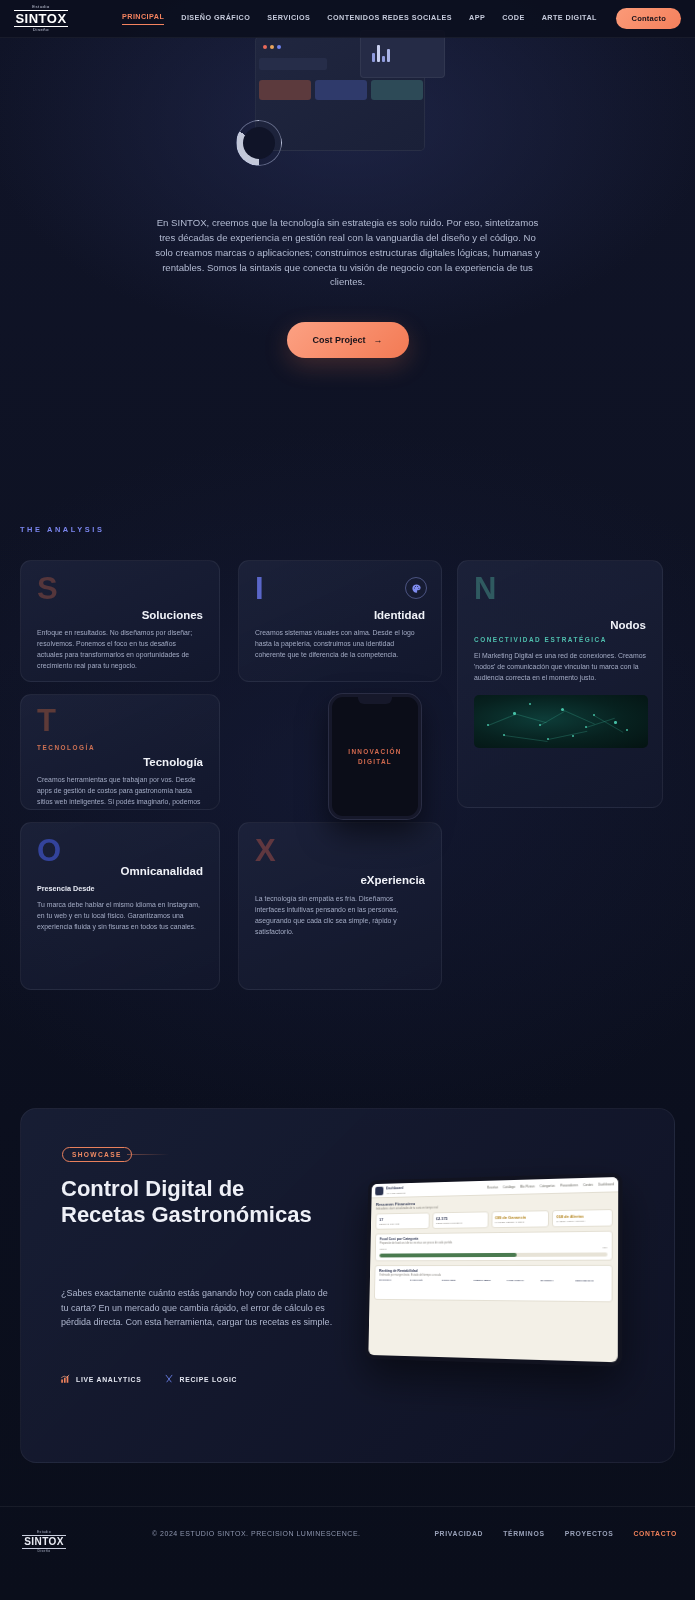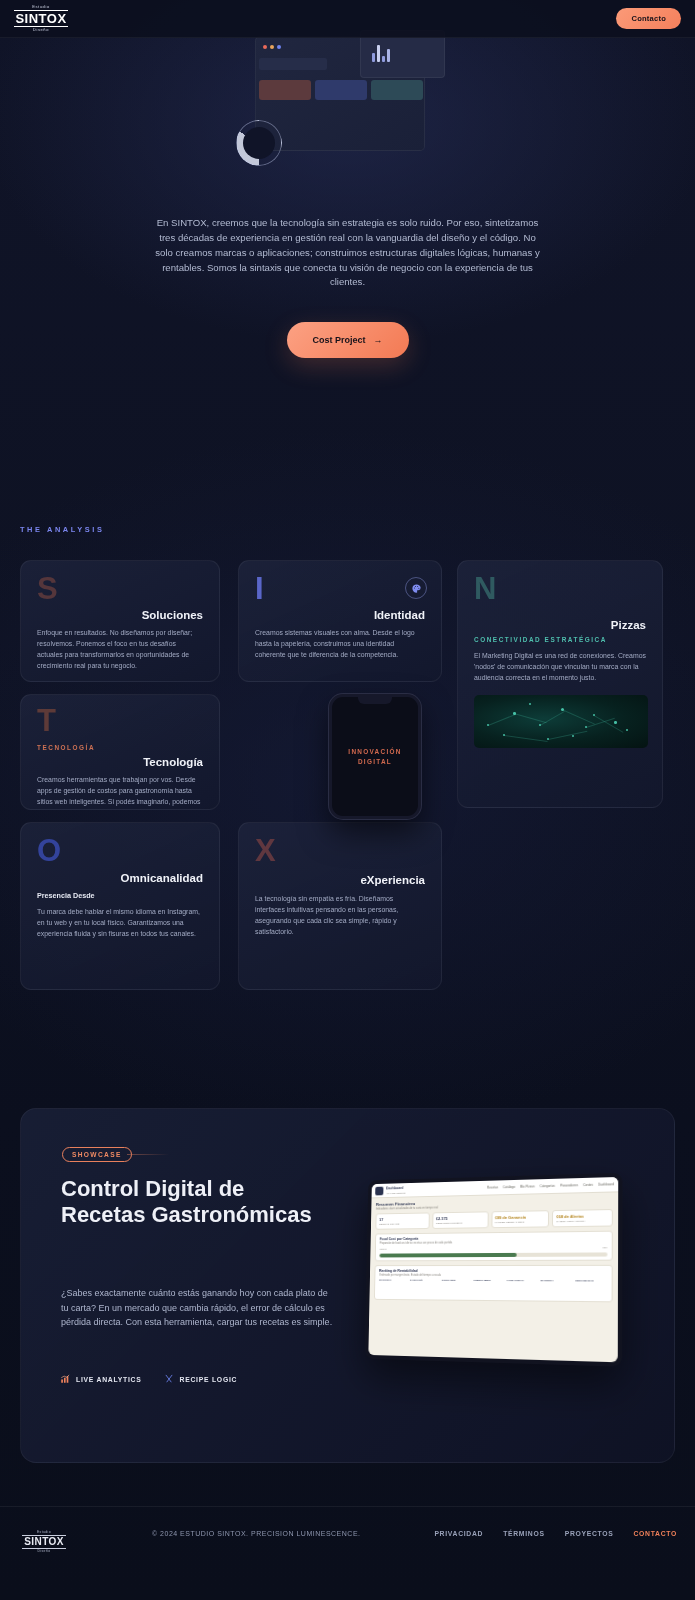--- a/index.html
+++ b/index.html
@@ -165,20 +165,29 @@
 <body>
 
 <div class="page">
 
   <div class="nav">
     <div class="logo">
       <div class="lt">Estudio</div>
       <div class="lm">SINTOX</div>
       <div class="lb">Diseño</div>
     </div>
+    <div class="navlinks">
+      <div class="navlink active">PRINCIPAL</div>
+      <div class="navlink">DISEÑO GRÁFICO</div>
+      <div class="navlink">SERVICIOS</div>
+      <div class="navlink">CONTENIDOS REDES SOCIALES</div>
+      <div class="navlink">APP</div>
+      <div class="navlink">CODE</div>
+      <div class="navlink">ARTE DIGITAL</div>
+    </div>
     <div class="contact-btn">Contacto</div>
   </div>
 
   <div class="hero-deco">
     <div class="hd-card"></div>
     <div class="hd-dots">
       <i style="background:#e96a5a"></i>
         <i style="background:#e8a55c"></i>
         <i style="background:#6f84ef"></i>
     </div>
@@ -222,21 +231,21 @@
         <circle cx="14.5" cy="7.8" r="1.1" fill="#18203e"></circle>
           <circle cx="17" cy="11.2" r="1.1" fill="#18203e"></circle>
       </svg>
     </div>
     <h3 style="margin-top:6px">Identidad</h3>
     <p style="margin-top:6px">Creamos sistemas visuales con alma. Desde el logo hasta la papelería, construimos una identidad coherente que te diferencia de la competencia.</p>
   </div>
 
   <div class="card c-nod">
     <div class="big-letter" style="color:#2f5a60">N</div>
-    <h3 style="margin-top:16px">Pizzas</h3>
+    <h3 style="margin-top:16px">Nodos</h3>
     <div class="kicker" style="color:#4fbfae;margin-top:5px">CONECTIVIDAD ESTRATÉGICA</div>
     <p style="margin-top:7px">El Marketing Digital es una red de conexiones. Creamos 'nodos' de comunicación que vinculan tu marca con la audiencia correcta en el momento justo.</p>
     <div class="net-img">
       <u style="left:14px;top:30px;width:30px;transform:rotate(-22deg)"></u>
       <u style="left:40px;top:18px;width:34px;transform:rotate(16deg)"></u>
       <u style="left:66px;top:30px;width:28px;transform:rotate(-30deg)"></u>
       <u style="left:88px;top:14px;width:36px;transform:rotate(24deg)"></u>
       <u style="left:112px;top:32px;width:30px;transform:rotate(-18deg)"></u>
       <u style="left:30px;top:40px;width:44px;transform:rotate(8deg)"></u>
       <u style="left:74px;top:44px;width:40px;transform:rotate(-12deg)"></u>
@@ -266,21 +275,21 @@
   <div class="phone">
     <div class="notch"></div>
     <div class="ptxt">
       <div>INNOVACIÓN</div>
       <div>DIGITAL</div>
     </div>
   </div>
 
   <div class="card c-omn">
     <div class="big-letter" style="color:#33439b">O</div>
-    <h3 style="margin-top:7px">Omnicanalidad</h3>
+    <h3 style="">Omnicanalidad</h3>
     <div class="sub-b" style="margin-top:7px">Presencia Desde</div>
     <p style="margin-top:6px">Tu marca debe hablar el mismo idioma en Instagram, en tu web y en tu local físico. Garantizamos una experiencia fluida y sin fisuras en todos tus canales.</p>
   </div>
 
   <div class="card c-exp">
     <div class="big-letter" style="color:#60373f">X</div>
     <h3 style="margin-top:9px">eXperiencia</h3>
     <p style="margin-top:7px">La tecnología sin empatía es fría. Diseñamos interfaces intuitivas pensando en las personas, asegurando que cada clic sea simple, rápido y satisfactorio.</p>
   </div>
 

